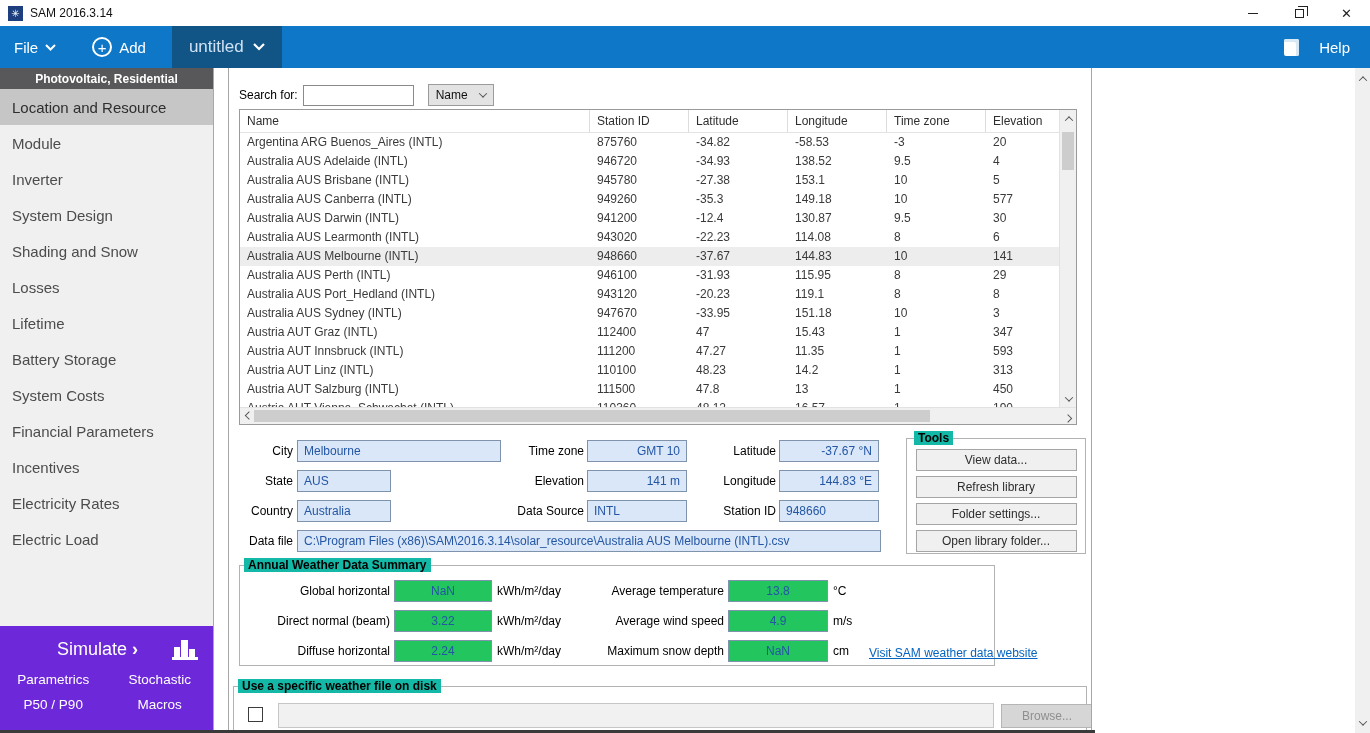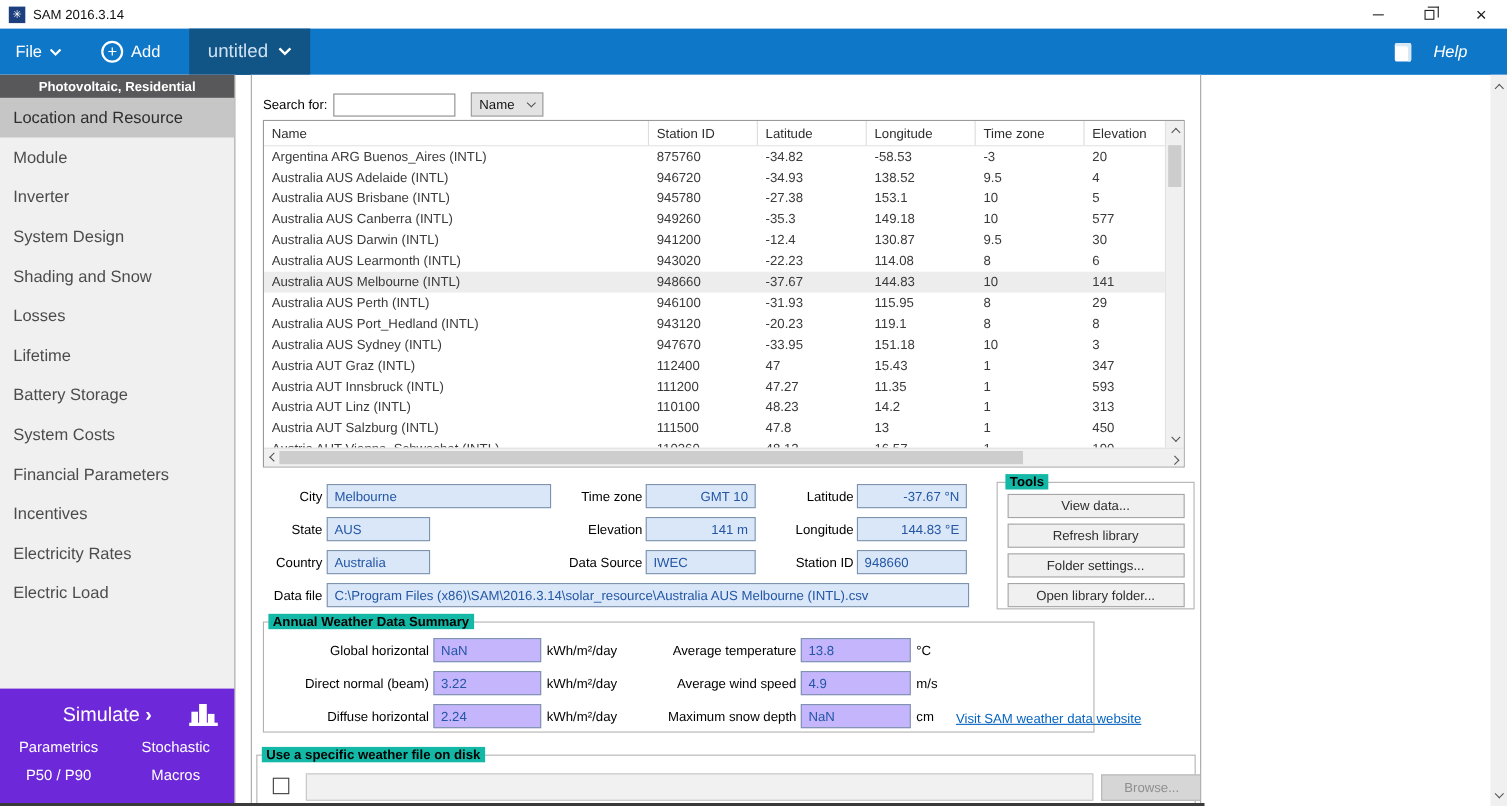--- a/index.html
+++ b/index.html
@@ -24,21 +24,21 @@
   .menubar { position:absolute; top:26px; left:0; width:1370px; height:42px;
     background:#0e77c8; display:flex; align-items:center; color:#fff; }
   .menu-item { display:flex; align-items:center; gap:7px; font-size:15px; }
   .menu-file { margin-left:14px; }
   .chev-svg { display:block; }
   .add-btn { margin-left:36px; }
   .circle-plus { width:20px; height:20px; border:2px solid #fff; border-radius:50%;
     display:flex; align-items:center; justify-content:center; font-size:15px; line-height:1; }
   .case-tab { height:42px; margin-left:26px; background:#115587; color:#cfe2f4;
     display:flex; align-items:center; gap:9px; padding:0 17px; font-size:17px; }
-  .help-item { margin-left:auto; margin-right:36px; gap:20px;font-style:italic; }
+  .help-item { margin-left:auto; margin-right:20px; gap:20px; }
   .help-icon { width:15px; height:17px; background:#fff; border-radius:2px 2px 2px 2px;
     box-shadow:inset -3px 3px 0 #d8e8f5; }
 
   
   .sidebar { position:absolute; top:68px; left:0; width:214px; height:662px;
     background:#f0f0f0; border-right:1px solid #a8a8a8; }
   .case-type { height:21px; background:#58585a; color:#fff; font-weight:bold; font-size:12px;
     display:flex; align-items:center; justify-content:center; }
   .nav-item { height:36px; display:flex; align-items:center; padding-left:12px;
     font-size:15px; color:#4c4c4c; }
@@ -102,22 +102,22 @@
   .group-legend { position:absolute; top:-8px; left:7px; background:#14b8a6; padding:0 4px;
     font-size:12px; font-weight:bold; color:#000; white-space:nowrap; }
   .tool-btn { display:block; width:161px; height:22px; margin:0 auto 5px auto; background:#f0f0f0;
     border:1px solid #a5a5a5; font-size:12px; color:#2e2e2e;
     font-family:"Liberation Sans", sans-serif; }
   .tools-inner { padding-top:10px; }
 
   
   .sum-row { display:flex; align-items:center; height:22px; margin:0 0 8px 0; }
   .sum-label-l { width:150px; text-align:right; font-size:12px; }
-  .sum-field { width:98px; height:22px; background:#c4b5fd; border:1px solid #7f93ad;
-    color:#2456a4; font-size:12px; line-height:20px; text-align:left; padding:0 6px; margin-left:4px; }
+  .sum-field { width:98px; height:22px; background:#22c55e; border:1px solid #7f93ad;
+    color:#2456a4; font-size:12px; line-height:20px; text-align:center; padding:0 6px; margin-left:4px; }
   .sum-unit-l { width:72px; font-size:12px; margin-left:5px; }
   .sum-label-r { width:155px; text-align:right; font-size:12px; }
   .sum-field-r { width:100px; }
   .sum-unit-r { font-size:12px; margin-left:5px; }
   .weather-link { position:absolute; left:640px; top:578px; font-size:12px; color:#0563c1;
     text-decoration:underline; white-space:nowrap; }
 
   
   .checkbox { position:absolute; left:14px; top:20px; width:15px; height:15px;
     border:1px solid #3c3c3c; background:#fff; }
@@ -382,21 +382,21 @@
   <div class="f-label" style="left:0;top:402px;width:64px;">State</div>
   <div class="bluefield" style="left:68px;top:402px;width:94px;">AUS</div>
   <div class="f-label" style="left:252px;top:402px;width:103px;">Elevation</div>
   <div class="bluefield ra" style="left:358px;top:402px;width:100px;">141 m</div>
   <div class="f-label" style="left:448px;top:402px;width:99px;">Longitude</div>
   <div class="bluefield ra" style="left:550px;top:402px;width:100px;">144.83 °E</div>
 
   <div class="f-label" style="left:0;top:432px;width:64px;">Country</div>
   <div class="bluefield" style="left:68px;top:432px;width:94px;">Australia</div>
   <div class="f-label" style="left:252px;top:432px;width:103px;">Data Source</div>
-  <div class="bluefield" style="left:358px;top:432px;width:100px;">IWEC</div>
+  <div class="bluefield" style="left:358px;top:432px;width:100px;">INTL</div>
   <div class="f-label" style="left:448px;top:432px;width:99px;">Station ID</div>
   <div class="bluefield" style="left:550px;top:432px;width:100px;">948660</div>
 
   <div class="f-label" style="left:0;top:462px;width:64px;">Data file</div>
   <div class="bluefield" style="left:68px;top:462px;width:584px;">C:\Program Files (x86)\SAM\2016.3.14\solar_resource\Australia AUS Melbourne (INTL).csv</div>
 
   <div class="groupbox" style="left:677px;top:370px;width:180px;height:116px;">
     <div class="group-legend">Tools</div>
     <div class="tools-inner">
         <button class="tool-btn">View data...</button>

